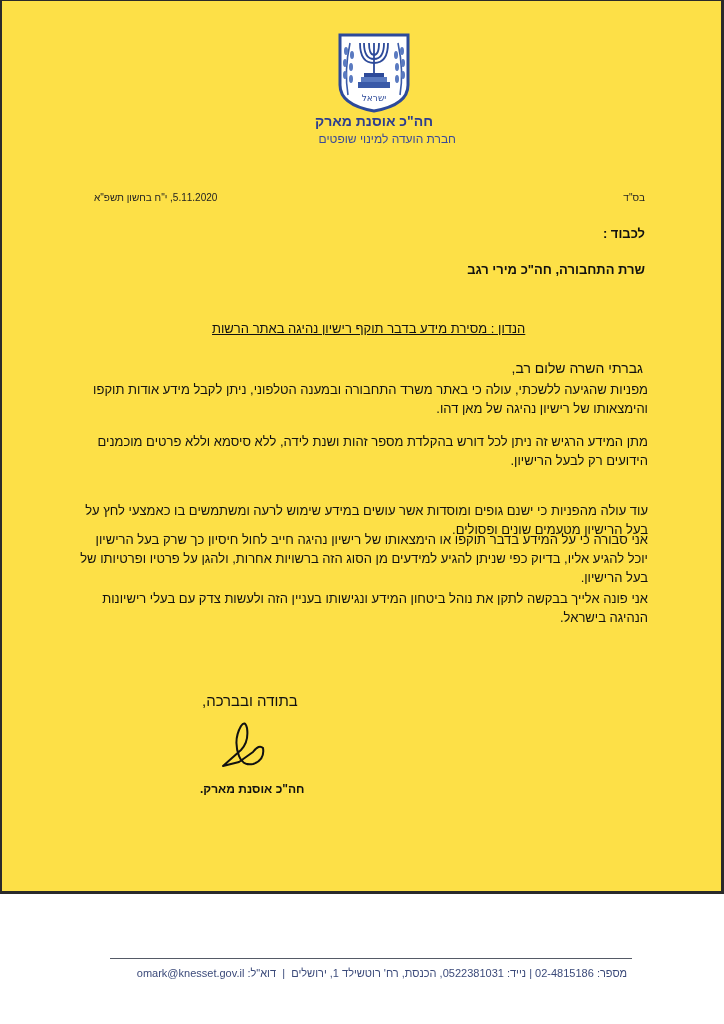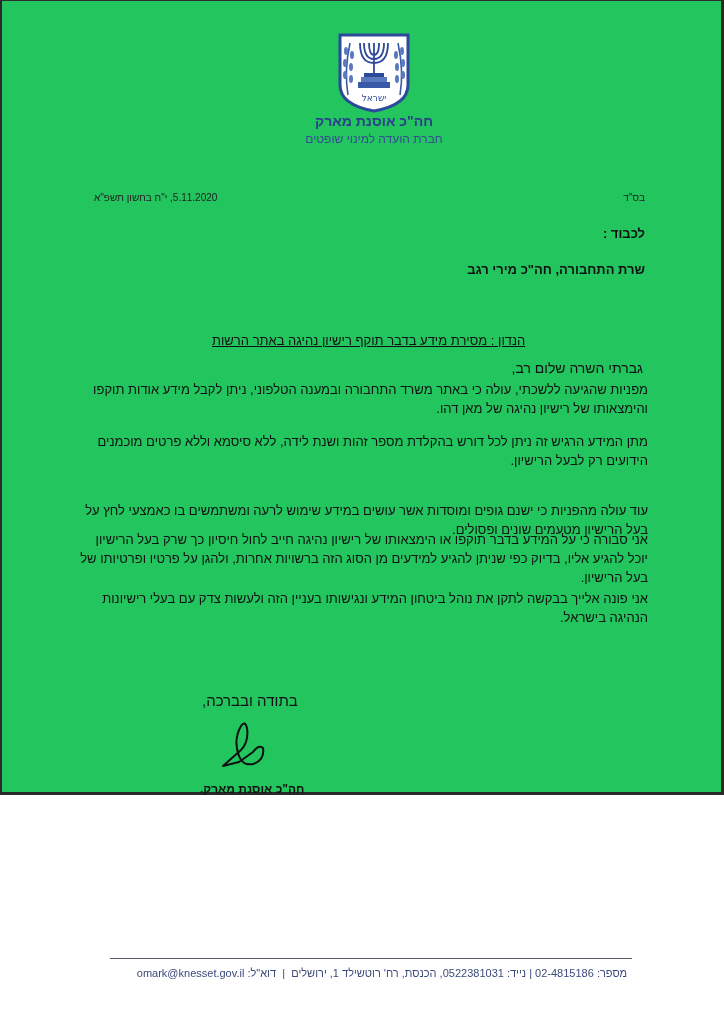--- a/index.html
+++ b/index.html
@@ -1,40 +1,40 @@
 <!DOCTYPE html>
 <html><head>
   <meta charset="utf-8">
   <style>
     * { box-sizing: border-box; margin: 0; padding: 0; }
     html, body { width: 724px; height: 1024px; background: #ffffff; overflow: hidden; }
     body { font-family: "Liberation Sans", "DejaVu Sans", sans-serif; color: #111; position: relative; }
     .page-frame {
-      position: absolute; left: 0; top: 0; width: 724px; height: 795px;
+      position: absolute; left: 0; top: 0; width: 724px; height: 894px;
       border: 2px solid #2a2a2a; border-top-width: 1px; border-right-width: 3px; border-bottom-width: 3px;
-      background: #22c55e;
+      background: #fde047;
     }
     .emblem {
       position: absolute; left: 334px; top: 32px; width: 76px; height: 80px;
     }
     .org-name {
       position: absolute; left: 300px; top: 112px; width: 144px; text-align: center;
       direction: rtl; font-weight: bold; font-size: 14px; color: #2d3e8f;
     }
     .org-sub {
-      position: absolute; left: 290px; top: 131px; width: 164px; text-align: center;
+      position: absolute; left: 290px; top: 131px; width: 164px; 
       direction: rtl; font-size: 12px; color: #3a4a98;
     }
     .bsd { position: absolute; right: 76px; top: 191px; font-size: 10px; direction: rtl; color: #222; }
     .date { position: absolute; left: 92px; top: 191px; font-size: 10px; direction: rtl; color: #222; white-space: nowrap; }
     .to-label { position: absolute; right: 76px; top: 225px; font-size: 13px; font-weight: bold; direction: rtl; }
     .recipient { position: absolute; right: 76px; top: 261px; font-size: 13px; font-weight: bold; direction: rtl; }
     .subject {
       position: absolute; left: 210px; top: 320px; font-size: 13px; direction: rtl;
-      text-decoration: underline; white-space: nowrap; margin-top: 12px;
+      text-decoration: underline; white-space: nowrap;
     }
     .greeting { position: absolute; right: 78px; top: 359px; font-size: 14px; direction: rtl; }
     .body-text {
       position: absolute; left: 78px; width: 568px; direction: rtl; text-align: right;
       font-size: 13px; line-height: 19px; color: #111;
     }
     .closing { position: absolute; left: 200px; top: 691px; font-size: 15px; direction: rtl; white-space: nowrap; }
     .signature { position: absolute; left: 217px; top: 717px; width: 56px; height: 54px; }
     .signer { position: absolute; left: 198px; top: 781px; font-size: 12px; font-weight: bold; direction: rtl; white-space: nowrap; }
     .footer-line { position: absolute; left: 108px; top: 957px; width: 522px; height: 1px; background: #555a66; }

